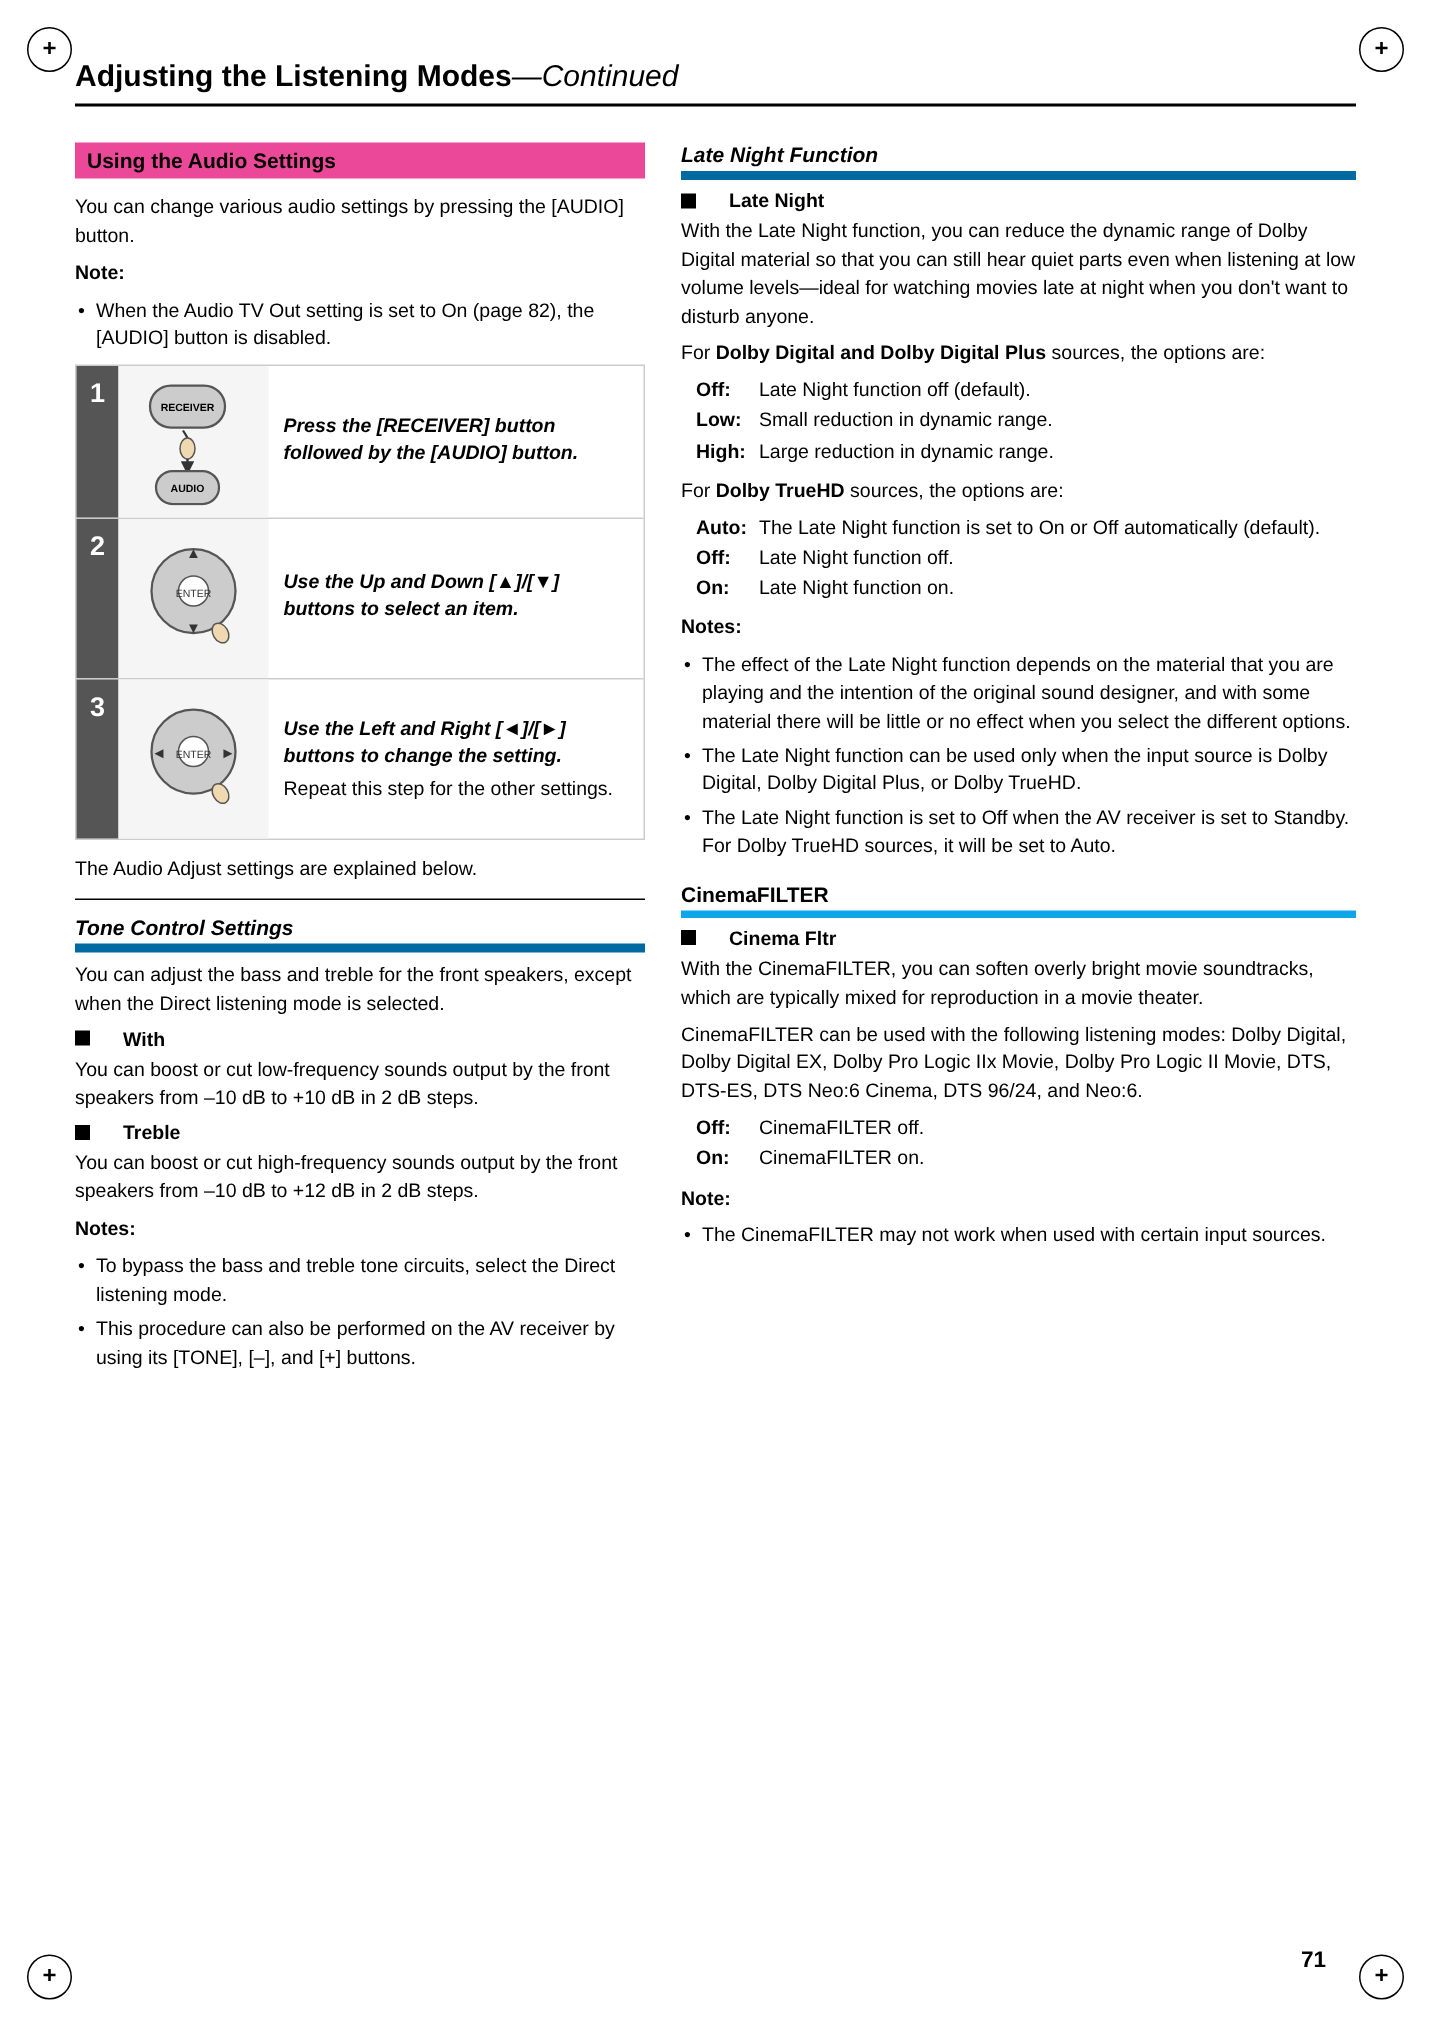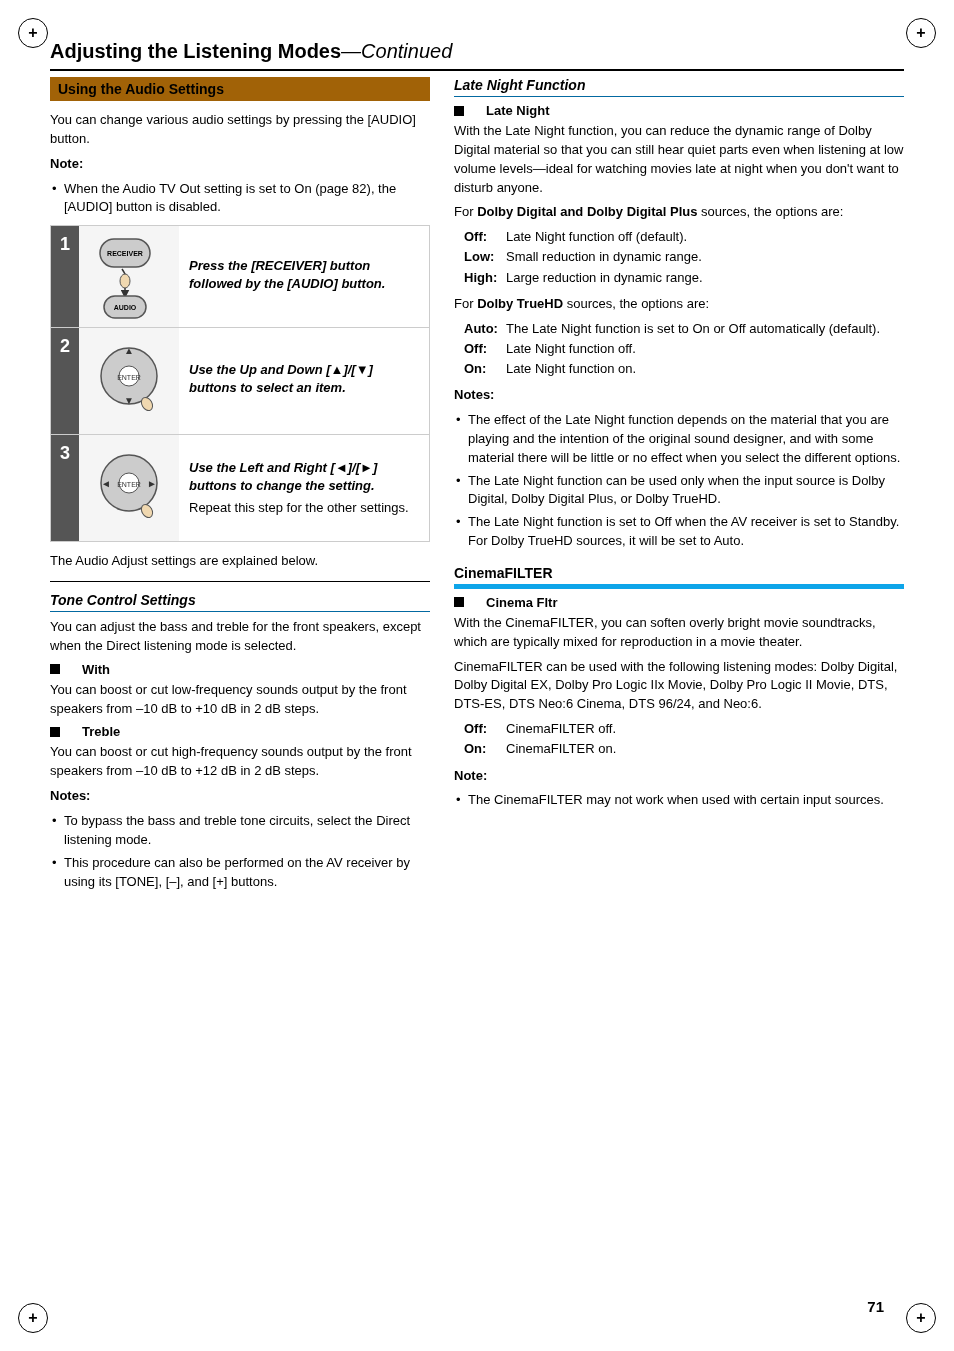--- a/index.html
+++ b/index.html
@@ -49,21 +49,21 @@
       font-size: 15px;
       font-weight: bold;
     }
 
     
     .main-title {
       font-size: 20px;
       font-weight: bold;
       border-bottom: 2px solid #000;
       padding-bottom: 6px;
-      margin-bottom: 6px;
+      margin-bottom: 24px;
     }
     .main-title em {
       font-style: italic;
       font-weight: normal;
     }
 
     
     .two-col {
       display: flex;
       gap: 24px;
@@ -71,36 +71,36 @@
     .col-left {
       width: 380px;
       flex-shrink: 0;
     }
     .col-right {
       flex: 1;
     }
 
     
     .section-box {
-      background: #a16207;
+      background: #ec4899;
       padding: 4px 8px;
       font-size: 14px;
       font-weight: bold;
       margin-bottom: 10px;
       display: inline-block;
       width: 100%;
     }
 
     
     .section-italic-heading {
       font-style: italic;
       font-weight: bold;
       font-size: 14px;
       margin-bottom: 6px;
-      border-bottom: 1px solid #0369a1;
+      border-bottom: 6px solid #0369a1;
       padding-bottom: 3px;
     }
 
     .section-heading-plain {
       font-weight: bold;
       font-size: 14px;
       margin-bottom: 6px;
       border-bottom: 5px solid #0ea5e9;
       padding-bottom: 3px;
     }

